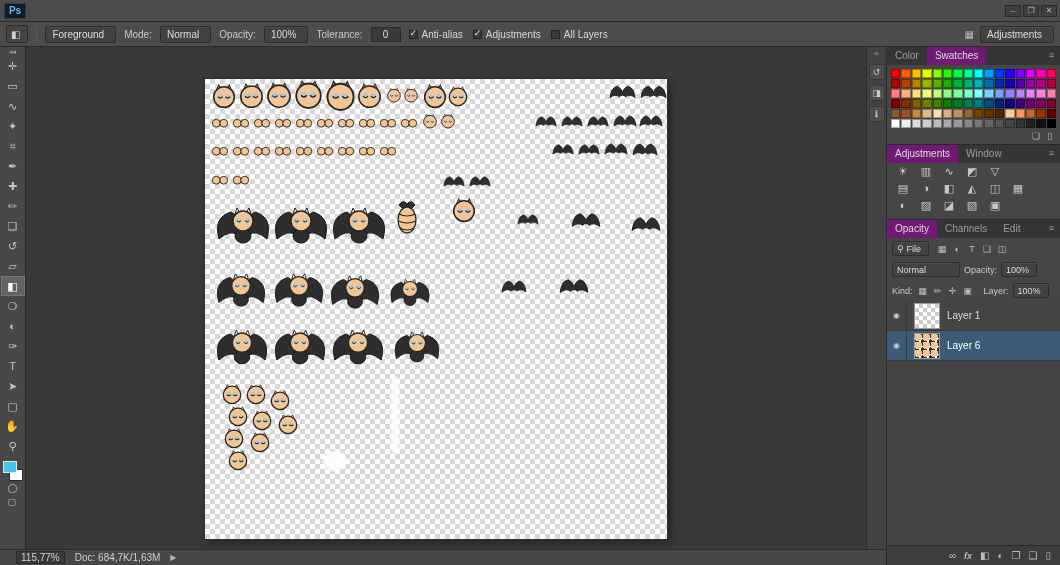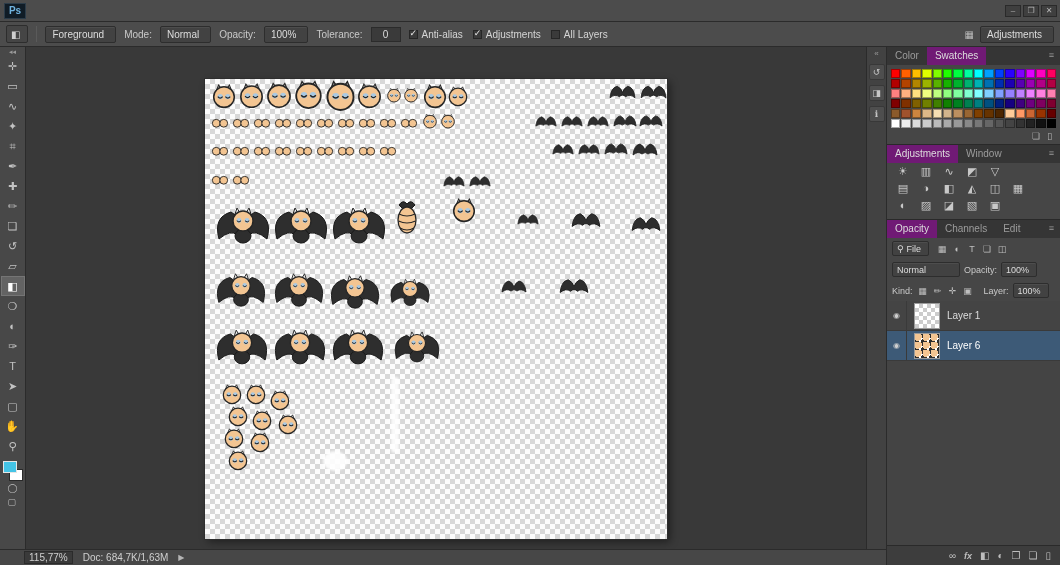--- a/index.html
+++ b/index.html
@@ -126,21 +126,21 @@
       radial-gradient(circle at 68% 62%, #2e2e2e 0 4px, transparent 4px),
       linear-gradient(45deg,#ccc 25%,transparent 25%,transparent 75%,#ccc 75%),
       linear-gradient(45deg,#ccc 25%,transparent 25%,transparent 75%,#ccc 75%); }
   .layersfoot { height:20px; background:#3d3d3d; border-top:1px solid #2a2a2a;
     display:flex; justify-content:flex-end; align-items:center; gap:8px;
     padding:0 9px; color:#bdbdbd; font-size:10px; }
   .layersfoot .fx { font-style:italic; font-weight:bold; font-size:9px; }
   
   .statusbar { position:absolute; left:0; top:549px; width:886px; height:16px;
     background:#474747; border-top:1px solid #2b2b2b; display:flex;
-    align-items:center; gap:10px; padding:0 24px; font-size:10px; color:#cfcfcf; }
+    align-items:center; gap:10px; padding:0 16px; font-size:10px; color:#cfcfcf; }
   .zoomfield { background:#3a3a3a; border:1px solid #2b2b2b; padding:0 4px;
     height:13px; line-height:12px; min-width:44px; }
   .statarrow { font-size:8px; color:#b5b5b5; }
 </style>
 </head>
 <body>
 
 <div class="screen">
 
   <div class="menubar">

